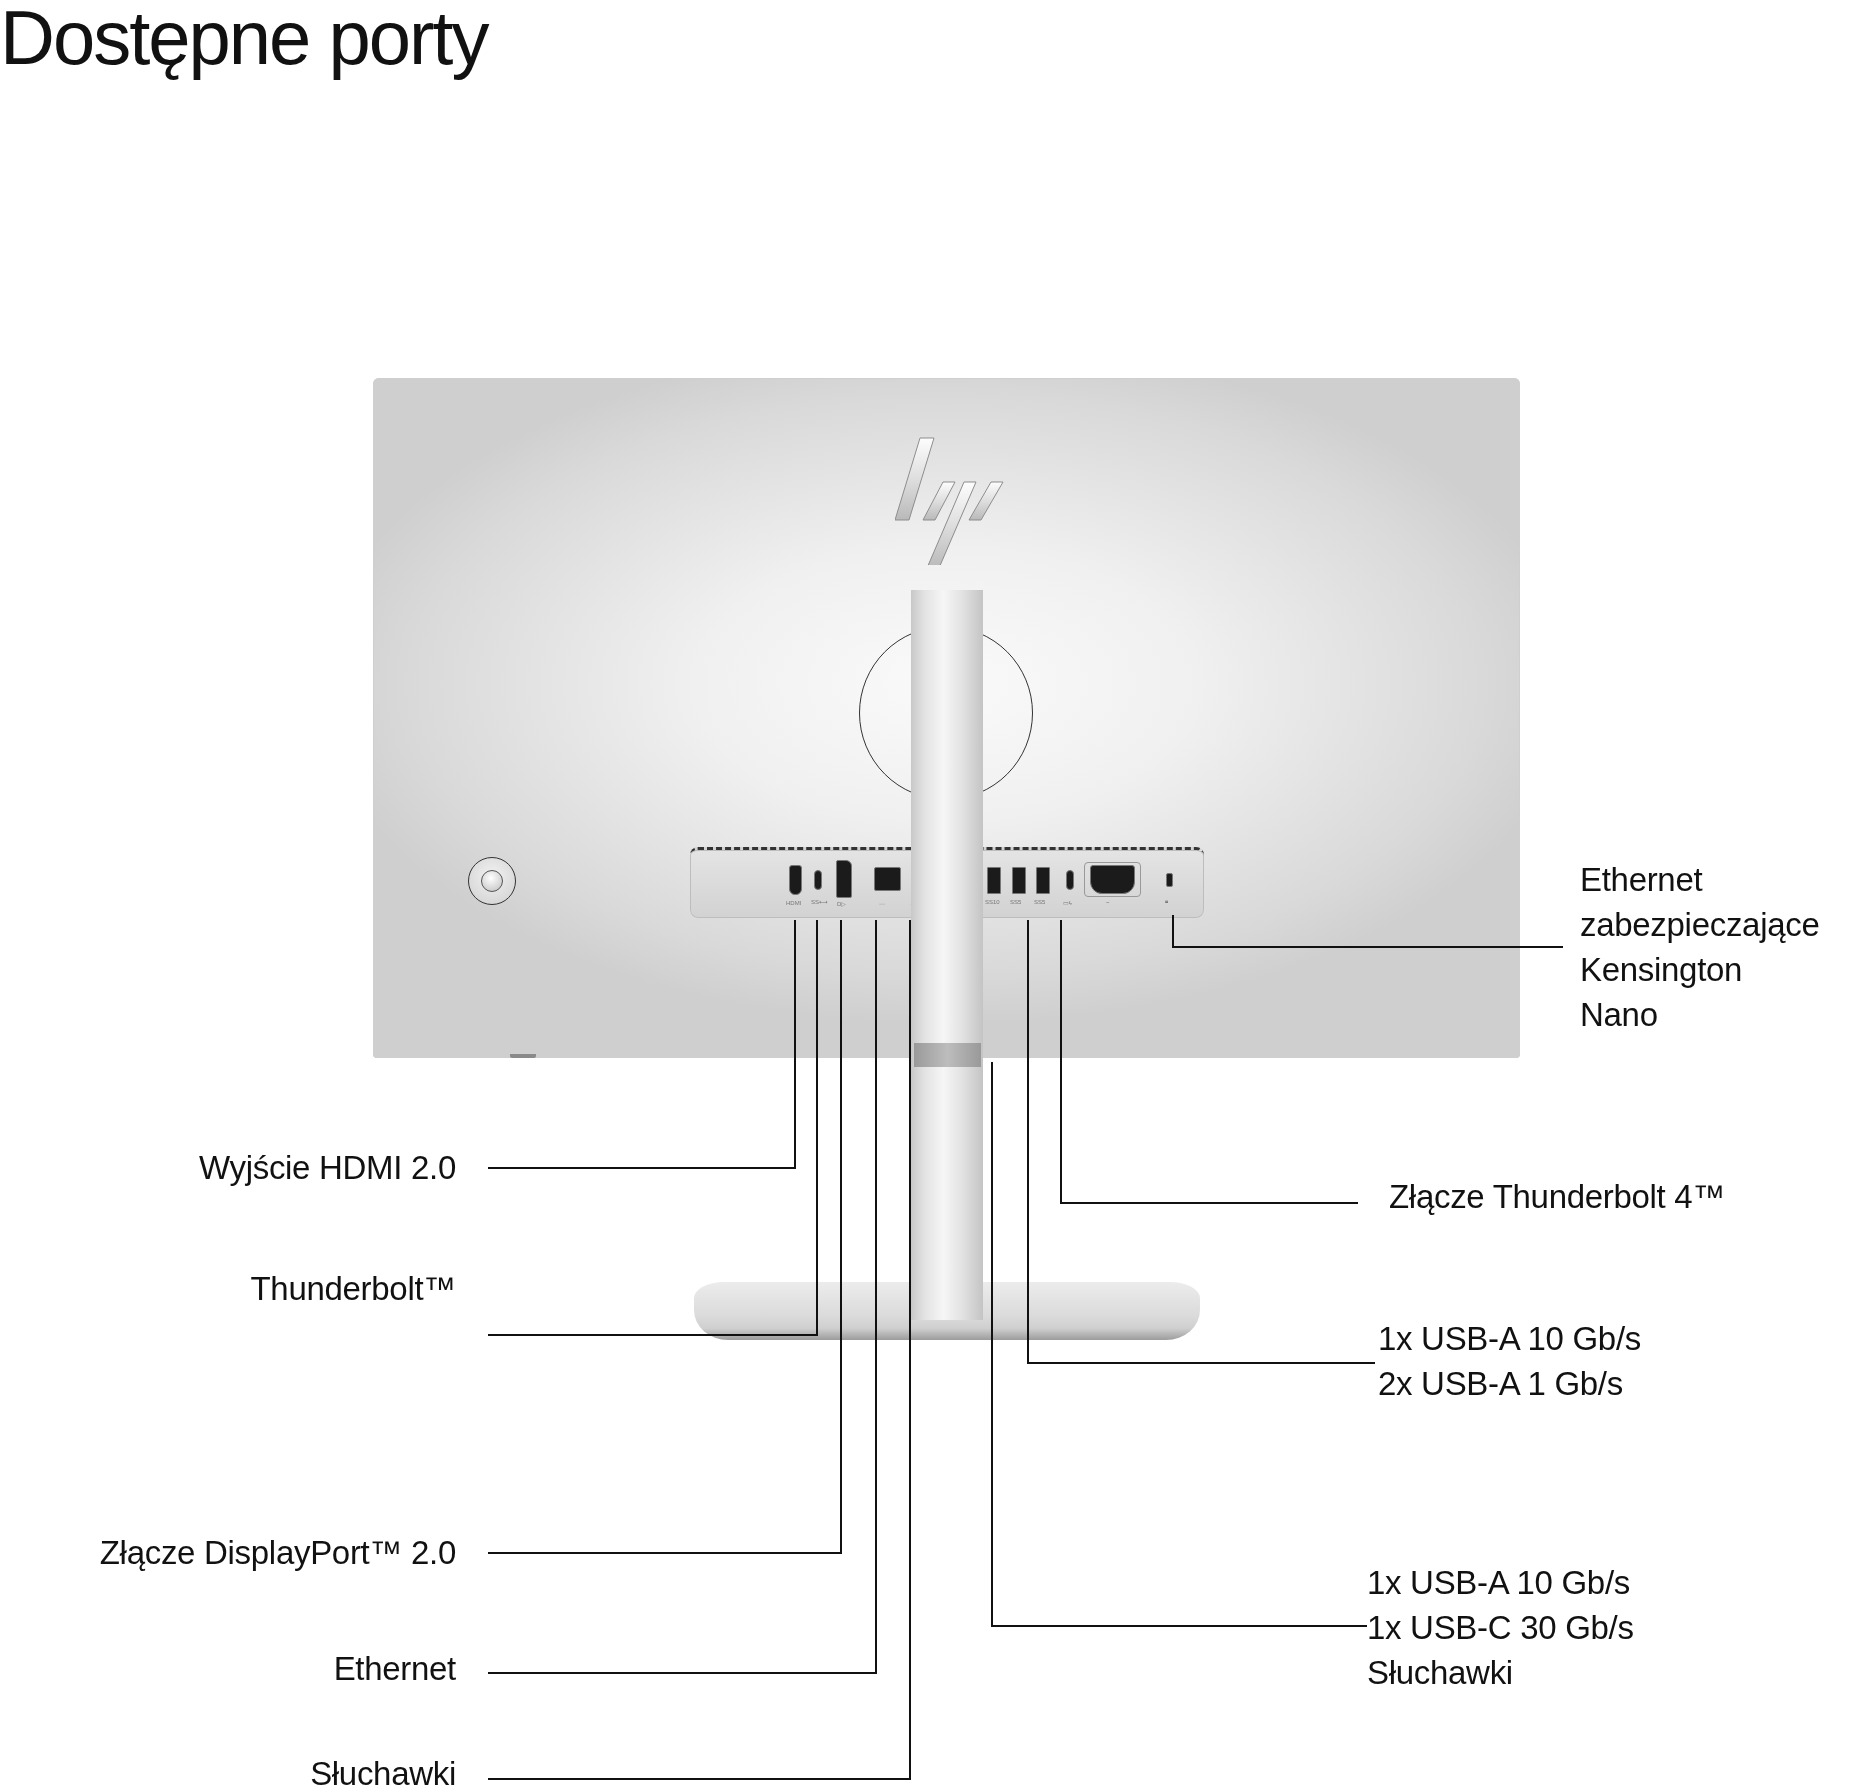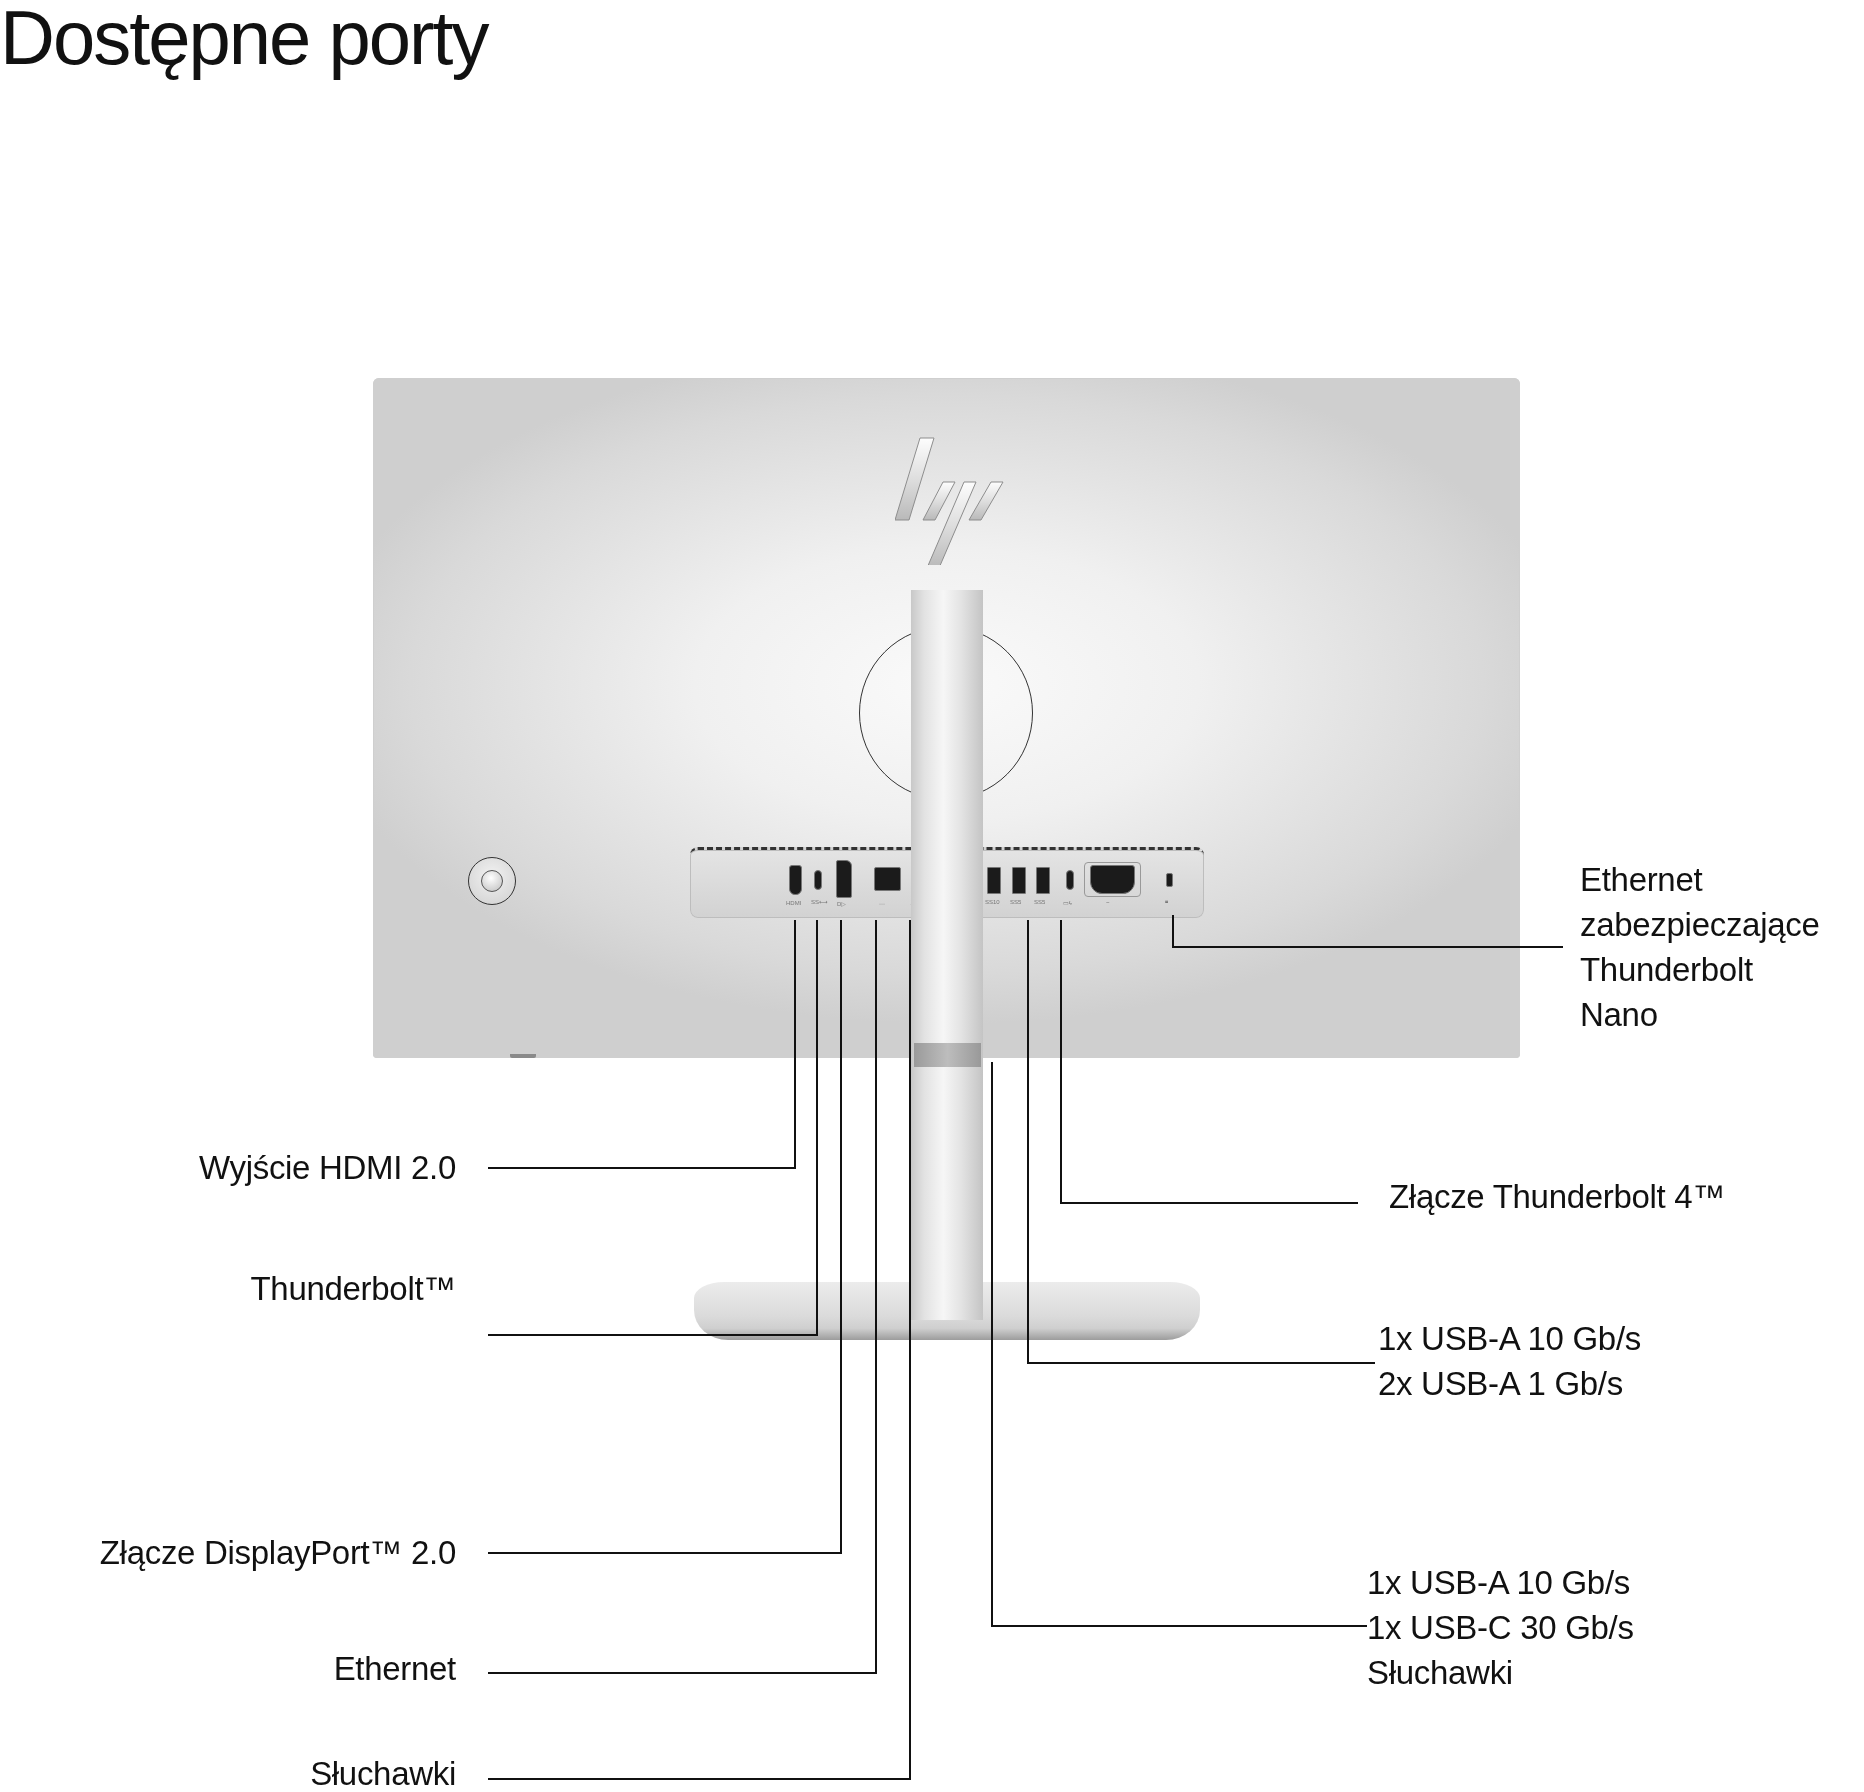--- a/index.html
+++ b/index.html
@@ -127,21 +127,21 @@
 <div class="label right" style="right:1408px;top:1646px;">
   <div>Ethernet</div>
 </div>
 <div class="label right" style="right:1408px;top:1751px;">
   <div>Słuchawki</div>
 </div>
 
 <div class="label" style="left:1580px;top:857px;">
   <div>Ethernet</div>
   <div>zabezpieczające</div>
-  <div>Thunderbolt</div>
+  <div>Kensington</div>
   <div>Nano</div>
 </div>
 <div class="label" style="left:1389px;top:1174px;">
   <div>Złącze Thunderbolt 4™</div>
 </div>
 <div class="label" style="left:1378px;top:1316px;">
   <div>1x USB-A 10 Gb/s</div>
   <div>2x USB-A 1 Gb/s</div>
 </div>
 <div class="label" style="left:1367px;top:1560px;">

